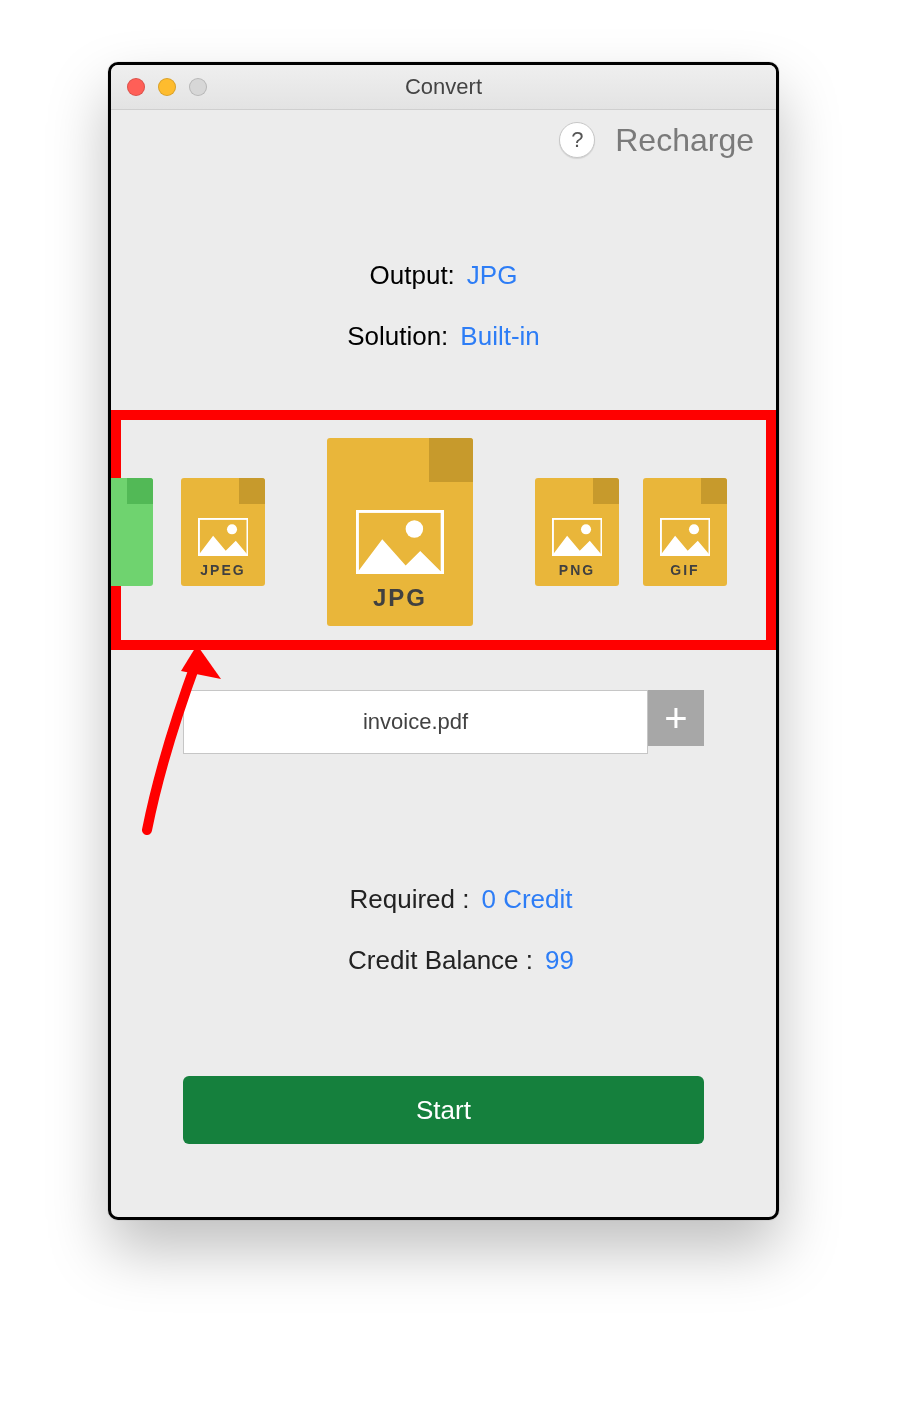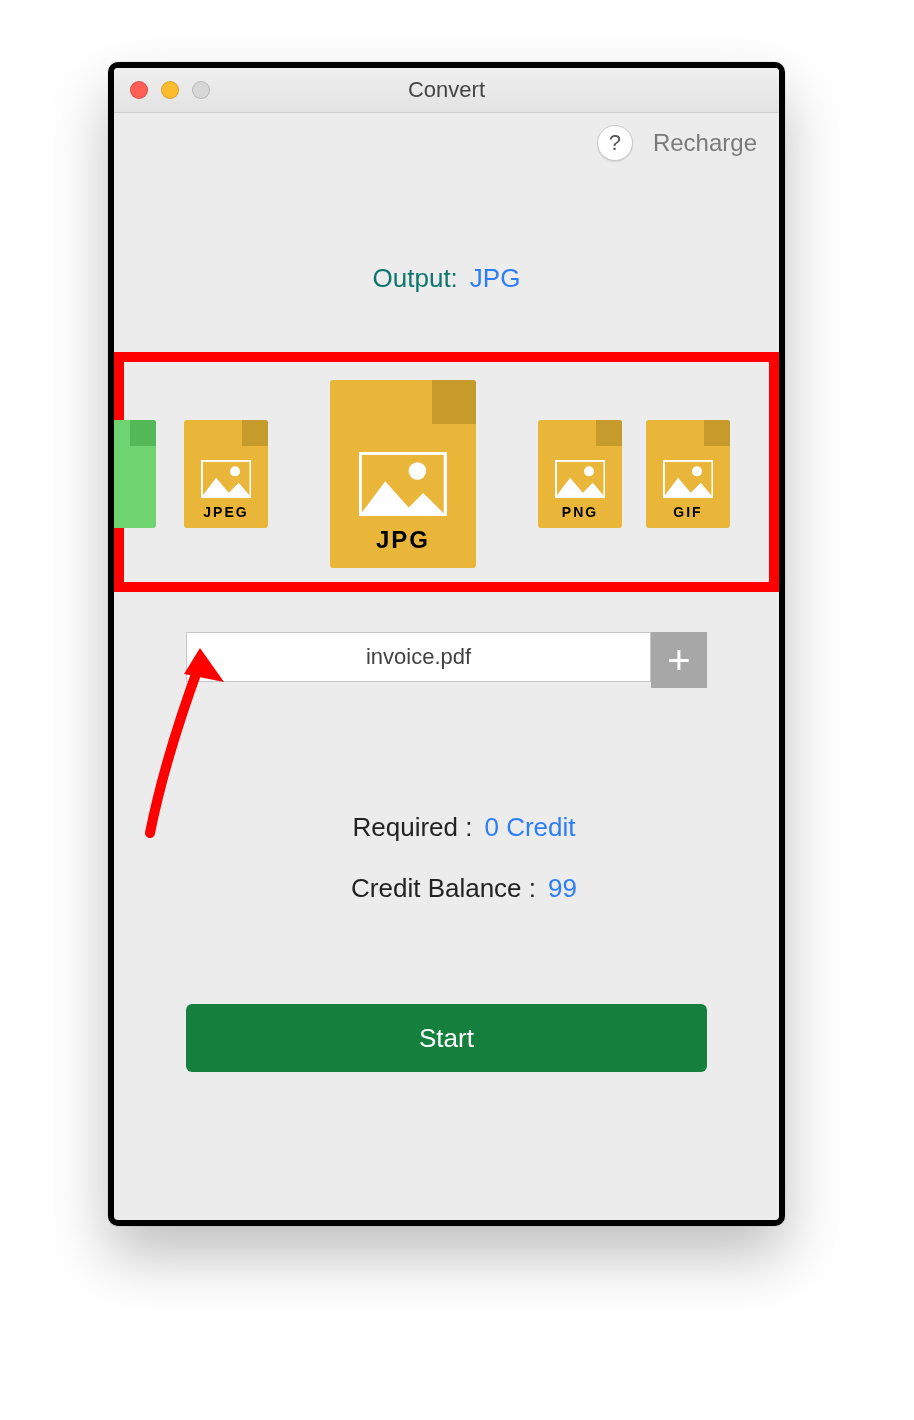--- a/index.html
+++ b/index.html
@@ -11,21 +11,21 @@
     font-family: -apple-system, "Helvetica Neue", Helvetica, Arial, sans-serif;
     -webkit-font-smoothing: antialiased;
   }
   .window {
     position: absolute;
     left: 108px;
     top: 62px;
     width: 665px;
     height: 1152px;
     background: #ececec;
-    border: 6px solid #000000;
+    border: 3px solid #000000;
     border-radius: 10px;
     box-shadow: 0 30px 60px rgba(0,0,0,0.25), 0 0 0 1px rgba(0,0,0,0.05);
     overflow: hidden;
   }
   
   .titlebar {
     height: 44px;
     background: linear-gradient(#efefef, #e3e3e3);
     border-bottom: 1px solid #cfcfcf;
     display: flex;
@@ -70,36 +70,36 @@
     background: #fff;
     border: 1px solid #c7c7c7;
     display: flex;
     align-items: center;
     justify-content: center;
     font-size: 22px;
     color: #555;
     box-shadow: 0 1px 1px rgba(0,0,0,0.1);
   }
   .recharge {
-    font-size: 24px;
+    font-size: 32px;
     color: #7a7a7a;
   }
   
   .settings {
     margin-top: 90px;
     text-align: center;
     font-size: 26px;
   }
   .settings-row {
     display: flex;
     justify-content: center;
     gap: 12px;
     margin-bottom: 30px;
   }
-  .settings-label { color: #0f766e; }
+  .settings-label { color: #000000; }
   .settings-value { color: #2d7df6; }
   
   .carousel-wrap {
     position: relative;
     margin-top: 70px;
     height: 240px;
   }
   .carousel-highlight {
     position: absolute;
     left: 0; right: 0;
@@ -143,21 +143,21 @@
   .file-icon .flap {
     position: absolute;
     top: 0; right: 0;
     background: #c79a2c;
   }
   .file-icon .glyph {
     width: 60%;
     margin-bottom: 6px;
   }
   .file-icon .label {
-    color: #000000;
+    color: #404040;
     font-weight: 700;
     letter-spacing: 2px;
   }
   
   .sz-sm .body { width: 84px;  height:108px; }
   .sz-sm .flap { width:26px; height:26px; }
   .sz-sm .label{ font-size:14px; margin-bottom:8px; }
   .sz-lg .body { width: 146px; height:188px; }
   .sz-lg .flap { width:44px; height:44px; }
   .sz-lg .label{ font-size:24px; margin-bottom:14px; }
@@ -177,21 +177,21 @@
     left: 16px;
     top: 580px;
     width: 130px;
     height: 190px;
     pointer-events: none;
   }
   
   .file-row {
     display: flex;
     margin: 28px 72px 0 72px;
-    height: 50px;
+    height: 64px;
   }
   .file-input {
     flex: 1;
     background: #fff;
     border: 1px solid #c6c6c6;
     display: flex;
     align-items: center;
     justify-content: center;
     font-size: 22px;
     color: #424242;
@@ -251,20 +251,24 @@
     <div class="help-btn">
       <span>?</span>
     </div>
     <div class="recharge">Recharge</div>
   </div>
 
   <div class="settings">
     <div class="settings-row">
       <span class="settings-label">Output:</span>
       <span class="settings-value">JPG</span>
+    </div>
+    <div class="settings-row">
+      <span class="settings-label">Solution:</span>
+      <span class="settings-value">Built-in</span>
     </div>
   </div>
 
   <div class="carousel-wrap">
     <div class="carousel-highlight"></div>
     <div class="carousel">
 
       <div class="file-icon green sz-sm pos0">
         <div class="body">
           <div class="flap"></div>

